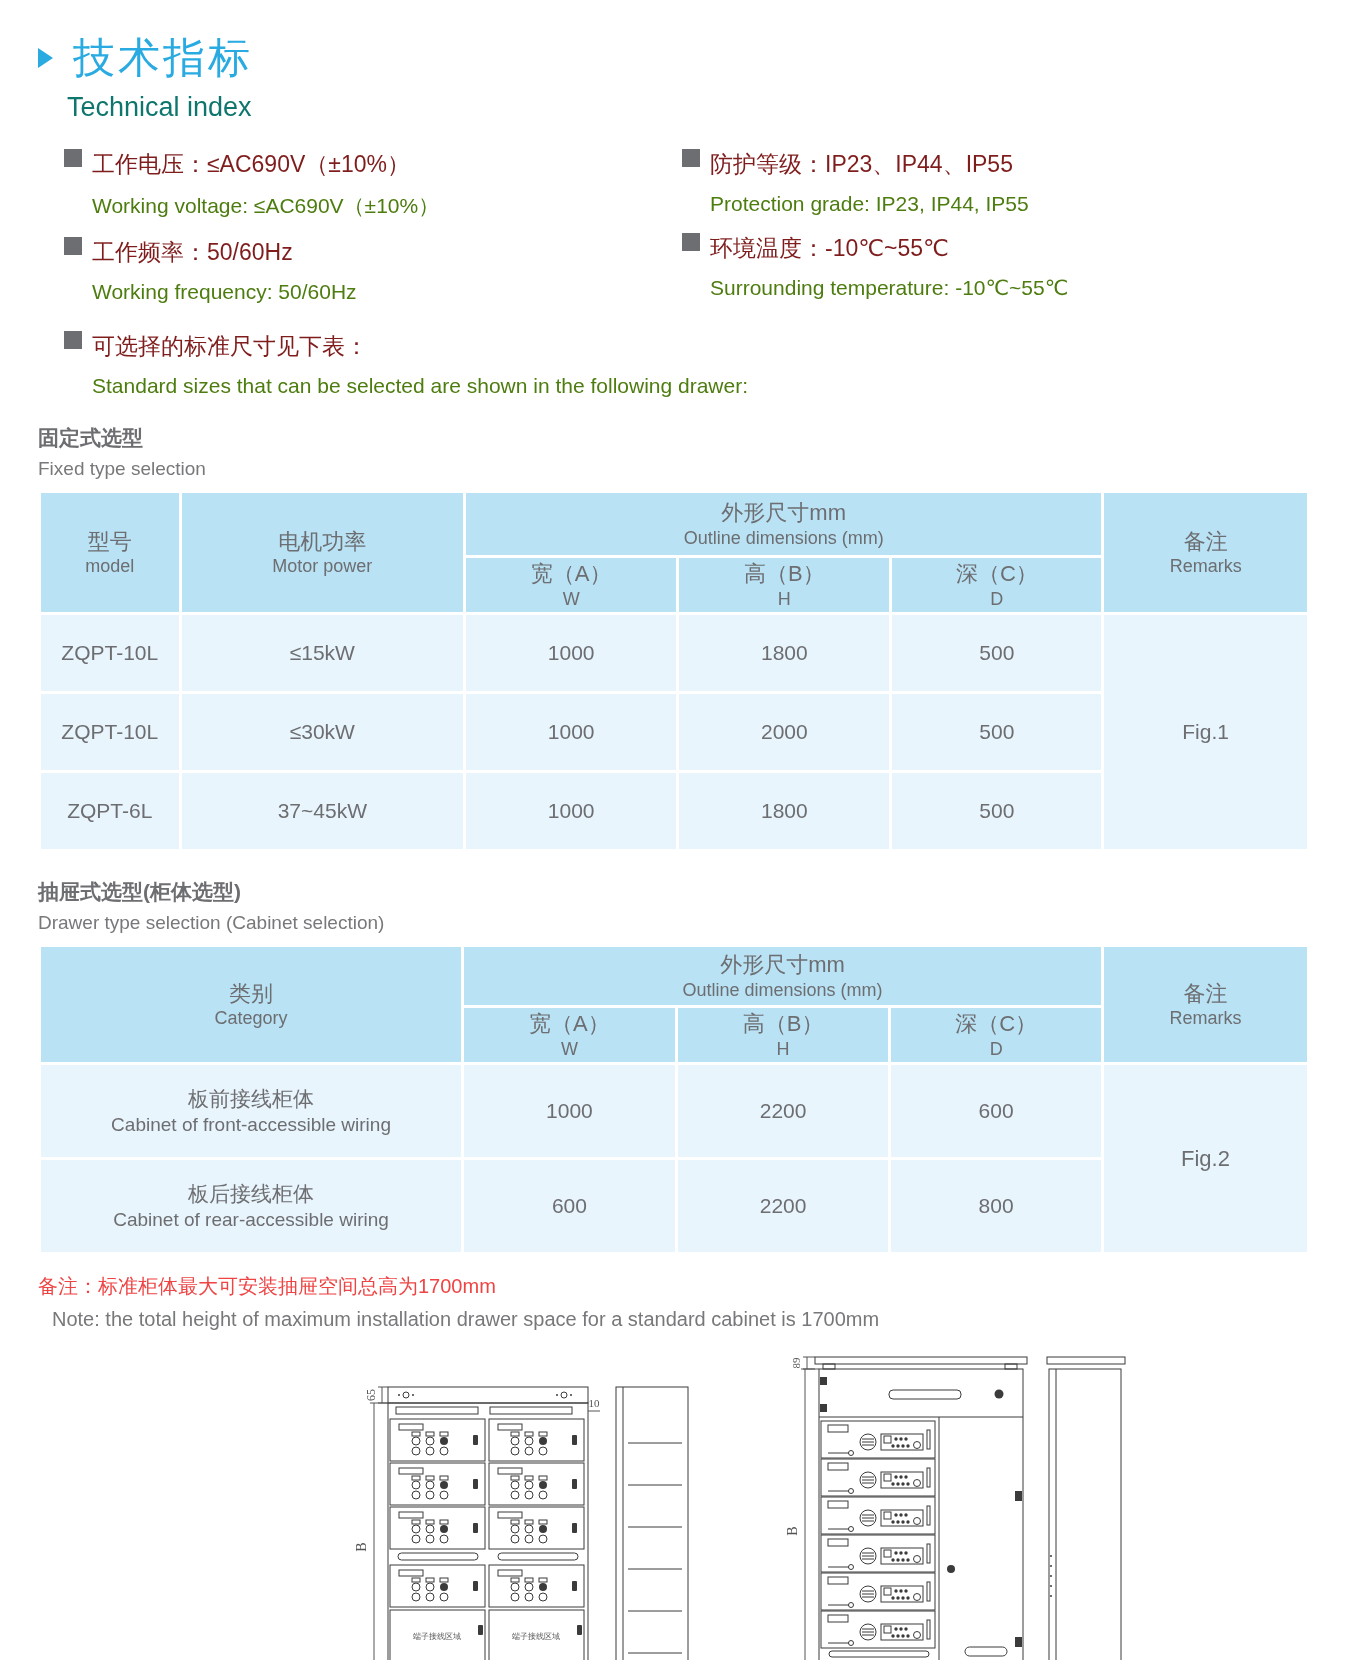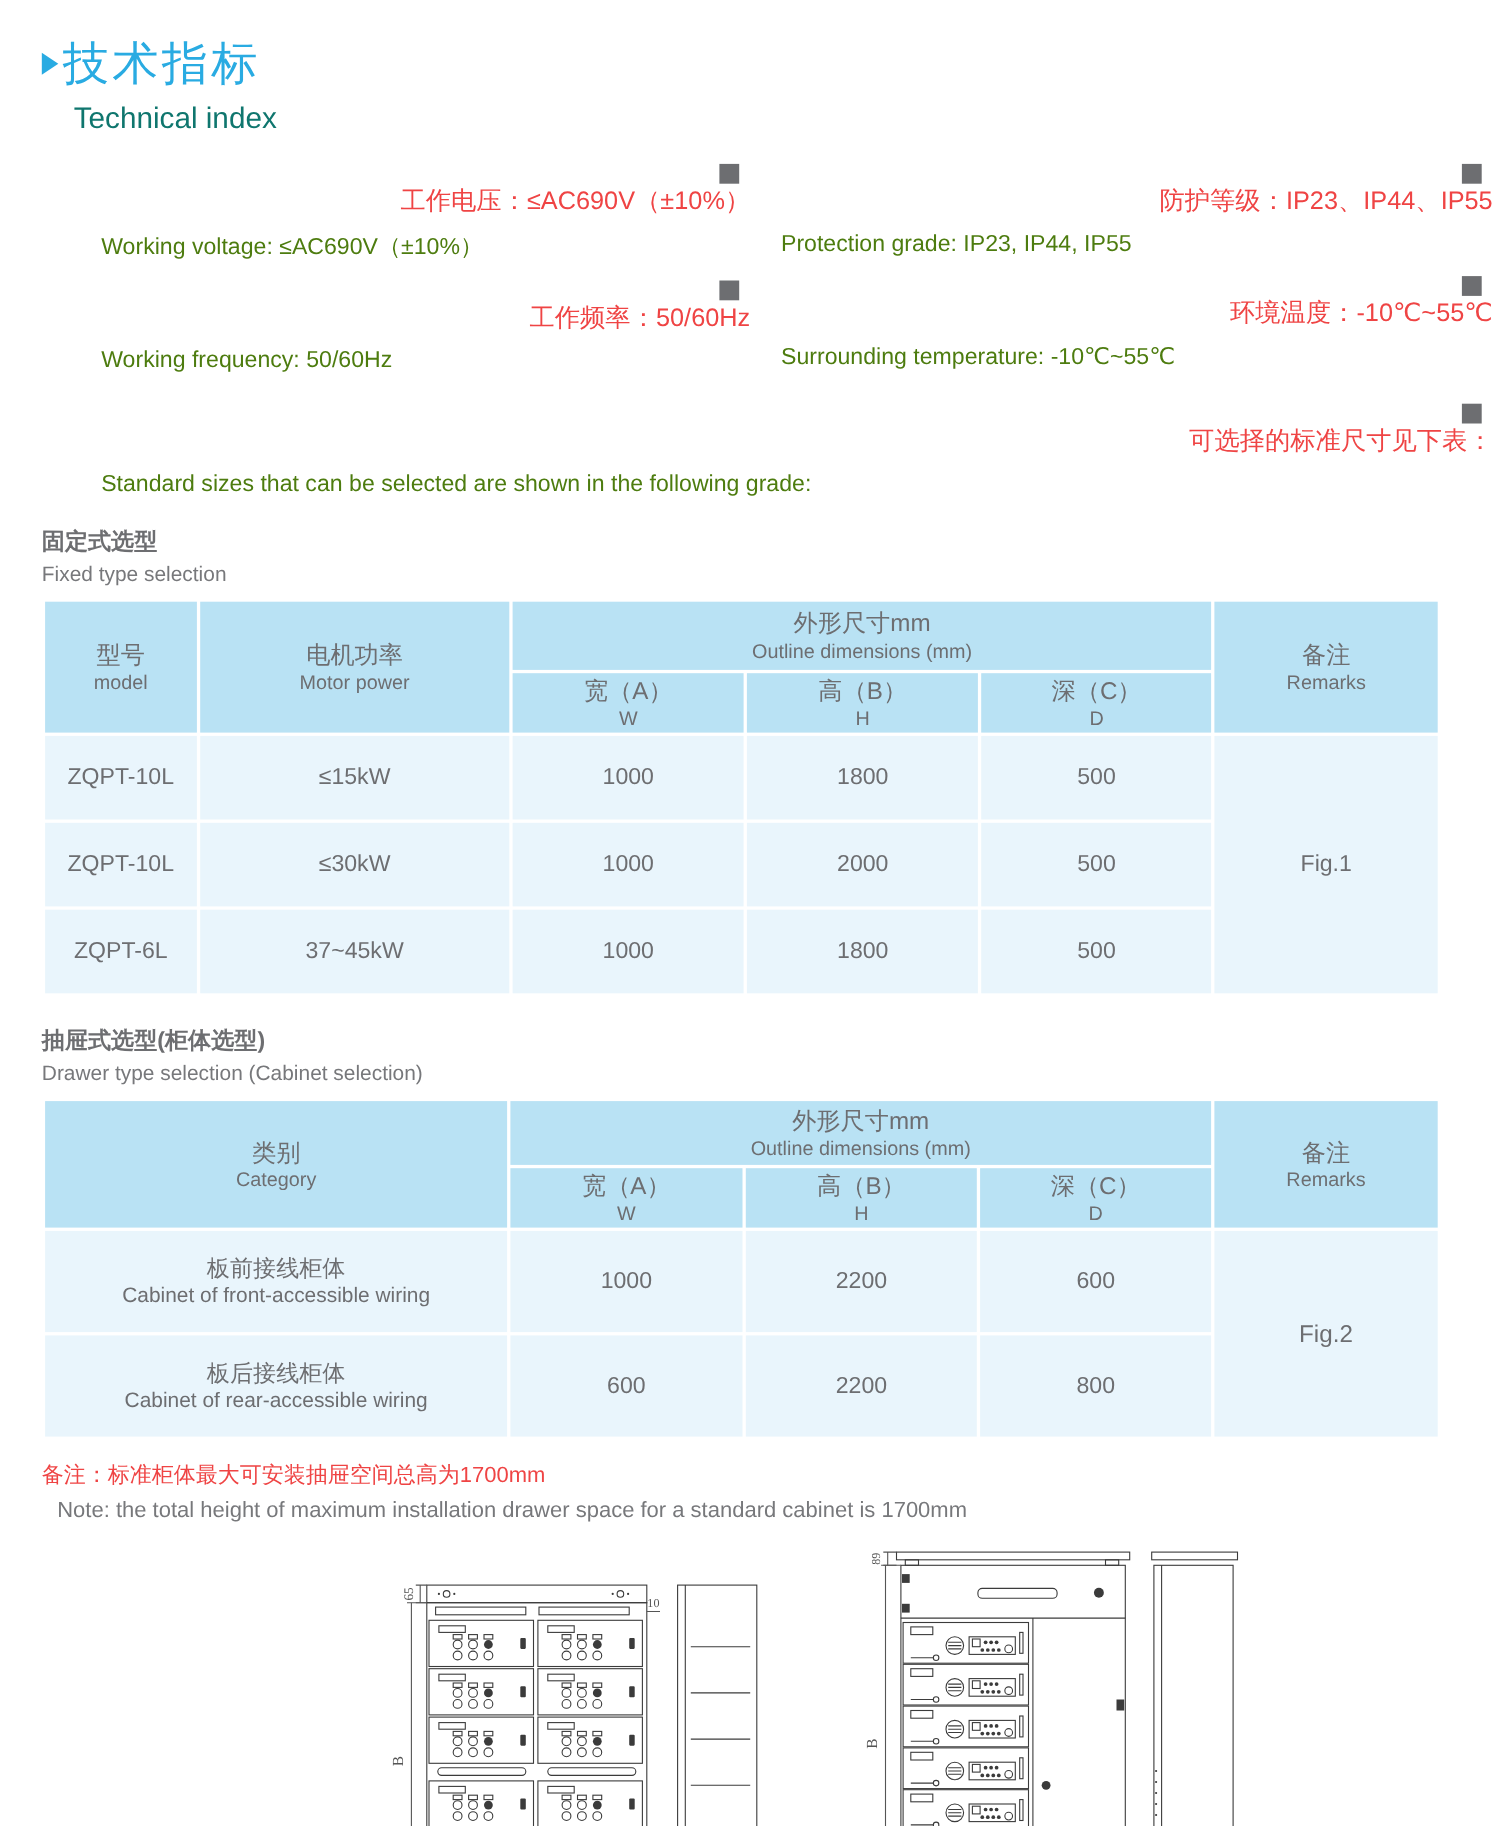--- a/index.html
+++ b/index.html
@@ -4,30 +4,30 @@
 <style>
   html,body{margin:0;padding:0;background:#ffffff;}
   .page{
     width:1357px;height:1660px;margin:0 auto;background:#ffffff;
     font-family:"Liberation Sans","DejaVu Sans",sans-serif;
     color:#6d6e71;position:relative;overflow:hidden;
     padding:30px 0 0 38px;box-sizing:border-box;
   }
   
   .hdr{margin-left:0;}
-  .title-row{display:flex;align-items:center;gap:4px;}
+  .title-row{display:flex;align-items:center;gap:20px;}
   .tri{width:0;height:0;border-left:15px solid #29abe2;border-top:10px solid transparent;border-bottom:10px solid transparent;}
   .title-cn{font-size:42px;color:#29abe2;margin:0;font-weight:normal;letter-spacing:3px;}
   .title-en{font-size:27px;color:#0f766e;margin:6px 0 0 29px;}
   
   .specs{display:flex;margin:26px 0 0 26px;}
   .spec-col.left{width:618px;}
   .spec-col.right{flex:1;}
   .spec-item{margin-bottom:17px;}
-  .cn-line{font-size:23px;color:#ef4444;display:flex;align-items:flex-end;flex-direction:column;}
+  .cn-line{font-size:23px;color:#7f1d1d;display:flex;align-items:flex-start;}
   .bullet{display:inline-block;width:18px;height:18px;background:#6d6e71;margin-right:10px;flex:0 0 auto;}
   .en-line{font-size:21px;color:#4d7c0f;margin:12px 0 0 28px;}
   .spec-item.full{margin:10px 0 0 26px;}
   
   .tbl-caption{margin:26px 0 6px 0;}
   .tbl-caption .cap-cn{font-size:21px;color:#6d6e71;font-weight:bold;}
   .tbl-caption .cap-en{font-size:19px;color:#77787b;margin-top:6px;}
   table.spec-table{border-collapse:separate;border-spacing:3px;width:1272px;table-layout:fixed;margin-top:10px;}
   table.spec-table th{background:#b9e2f4;font-weight:normal;color:#6d6e71;text-align:center;vertical-align:middle;padding:2px;}
   table.spec-table td{background:#e9f5fc;color:#6d6e71;text-align:center;vertical-align:middle;padding:18px;}
@@ -100,21 +100,21 @@
           </div>
         <div class="en-line">Surrounding temperature: -10℃~55℃</div>
       </div>
     </div>
   </div>
   <div class="spec-item full">
     <div class="cn-line">
         <span class="bullet"></span>
         <span>可选择的标准尺寸见下表：</span>
       </div>
-    <div class="en-line">Standard sizes that can be selected are shown in the following grade:</div>
+    <div class="en-line">Standard sizes that can be selected are shown in the following drawer:</div>
   </div>
 
   <div class="tbl-caption">
     <div class="cap-cn">固定式选型</div>
     <div class="cap-en">Fixed type selection</div>
   </div>
   <table class="spec-table t1">
     <colgroup>
       <col style="width:11%">
         <col style="width:22.5%">

